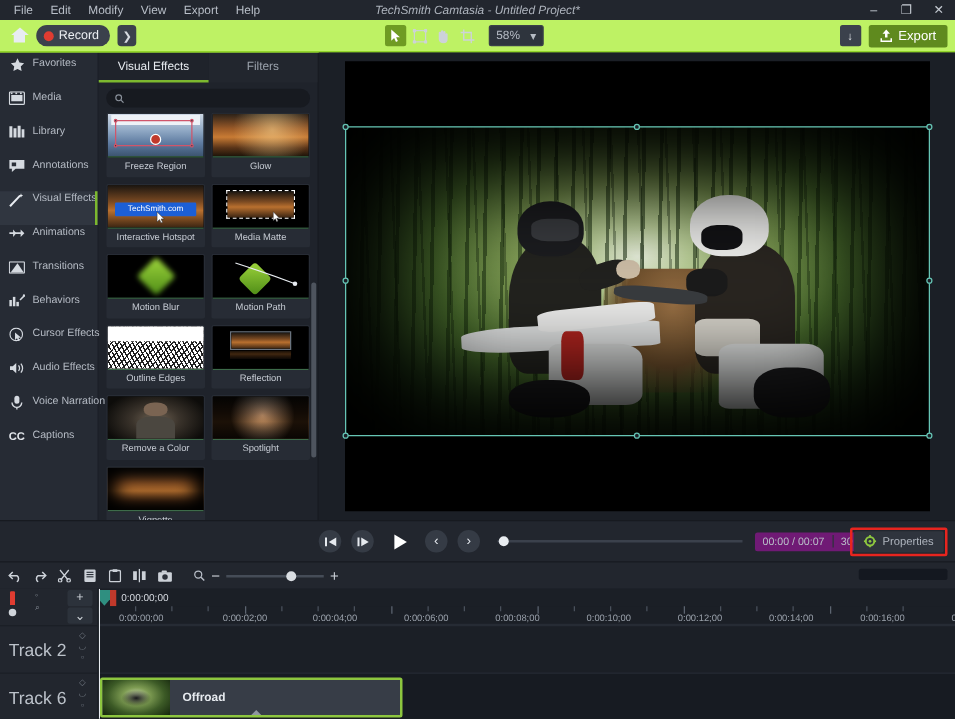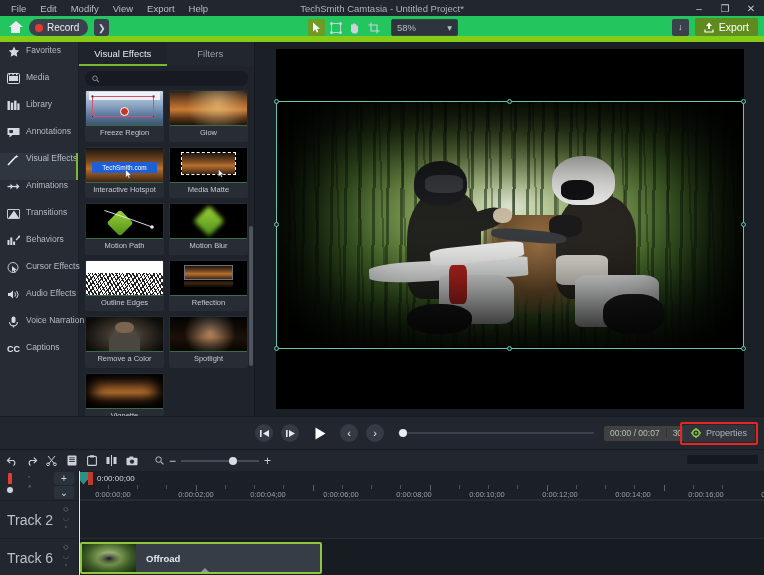--- a/index.html
+++ b/index.html
@@ -24,37 +24,38 @@
     display: flex; gap: 0px; padding-left: 4px;
   }
   .menu-item {
     font-size: 9.5px; color: #b9bfc8;
     padding: 1px 7px; cursor: default;
   }
   .win-title {
     position: absolute; left: 0; right: 0;
     text-align: center; font-size: 9.5px; color: #aeb4bd;
     pointer-events: none;
+    font-style: italic;
   }
   .win-ctrls {
     position: absolute; right: 0; top: 0;
     display: flex; height: 16px;
   }
   .win-btn {
     width: 26px; height: 16px;
     display: flex; align-items: center; justify-content: center;
     font-size: 10px; color: #c4c9d1;
   }
 
   
   .toolbar {
     height: 26px; width: 100%;
-    background: #22c55e;
-    display: flex; align-items: flex-end;
-    border-bottom: 6px solid #84cc16;
+    background: #bef264;
+    display: flex; align-items: center;
+    border-bottom: 1px solid #84cc16;
     position: relative;
   }
   .home-group {
     display: flex; align-items: center; gap: 6px;
     padding-left: 8px; width: 308px;
   }
   .home-icon { width: 15px; height: 13px; position: relative; }
   .home-icon::before {
     content: ""; position: absolute; left: 1px; top: 0;
     border-left: 7px solid transparent; border-right: 7px solid transparent;
@@ -83,21 +84,21 @@
   .tools {
     display: flex; align-items: center; gap: 2px;
   }
   .tool-btn {
     width: 17px; height: 17px; border-radius: 2px;
     display: flex; align-items: center; justify-content: center;
   }
   .tool-btn.active { background: #6f9b23; }
   .zoom-select {
     margin-left: 9px;
-    width: 67px; height: 17px;
+    width: 44px; height: 17px;
     background: #2e343d; border: 1px solid #3a4049;
     border-radius: 2px;
     display: flex; align-items: center; justify-content: space-between;
     padding: 0 5px; font-size: 9.5px; color: #b6bcc5;
   }
   .right-tools {
     position: absolute; right: 6px;
     display: flex; align-items: center; gap: 6px;
   }
   .dl-btn {
@@ -342,21 +343,21 @@
   }
   .scrub-track {
     position: absolute; left: 0; right: 0; top: 6px;
     height: 2px; background: #3b414c;
   }
   .scrub-knob {
     position: absolute; left: 1px; top: 3px;
     width: 8px; height: 8px; border-radius: 50%; background: #e9ecf0;
   }
   .time-box {
-    margin-left: 10px; background: #404040; border-radius: 2px;
+    margin-left: 10px; background: #701a75; border-radius: 2px;
     display: flex; align-items: center; height: 15px;
     font-size: 8.5px; color: #b9bfc8;
   }
   .time-cur { padding: 0 6px; }
   .time-fps { padding: 0 6px; border-left: 1px solid #2d323b; }
   .props-wrap {
     position: absolute; right: 6px;
     border: 2px solid #e8251f; border-radius: 2px; padding: 1px;
   }
   .props-btn {
@@ -760,35 +761,35 @@
             <svg style="position:absolute;left:62%;top:64%" width="9" height="9" viewBox="0 0 9 9">
                 <path d="M0.6 0.4V7.6L2.3 6l1 2.3 1.1-.5-1-2.2h2.2z" fill="#fff" stroke="#333" stroke-width="0.4"></path>
               </svg>
           </div>
           <div class="eff-name">Media Matte</div>
         </div>
 
         <div class="eff-card">
           <div class="eff-thumb">
             <div style="position:absolute;inset:0;background:#000"></div>
+            <div class="t-green-dia blur"></div>
+          </div>
+          <div class="eff-name">Motion Blur</div>
+        </div>
+
+        <div class="eff-card">
+          <div class="eff-thumb">
+            <div style="position:absolute;inset:0;background:#000"></div>
             <div class="t-green-dia" style="left:44%;top:55%;width:19px;height:19px"></div>
             <svg style="position:absolute;inset:0" width="100%" height="100%" viewBox="0 0 84 35">
               <path d="M20 6 Q45 14 72 24" stroke="#e8ecf1" stroke-width="1" fill="none"></path>
               <circle cx="72" cy="24" r="2" fill="#e8ecf1"></circle>
             </svg>
           </div>
           <div class="eff-name">Motion Path</div>
-        </div>
-
-        <div class="eff-card">
-          <div class="eff-thumb">
-            <div style="position:absolute;inset:0;background:#000"></div>
-            <div class="t-green-dia blur"></div>
-          </div>
-          <div class="eff-name">Motion Blur</div>
         </div>
 
         <div class="eff-card">
           <div class="eff-thumb">
             <div class="outline-tex"></div>
           </div>
           <div class="eff-name">Outline Edges</div>
         </div>
 
         <div class="eff-card">

